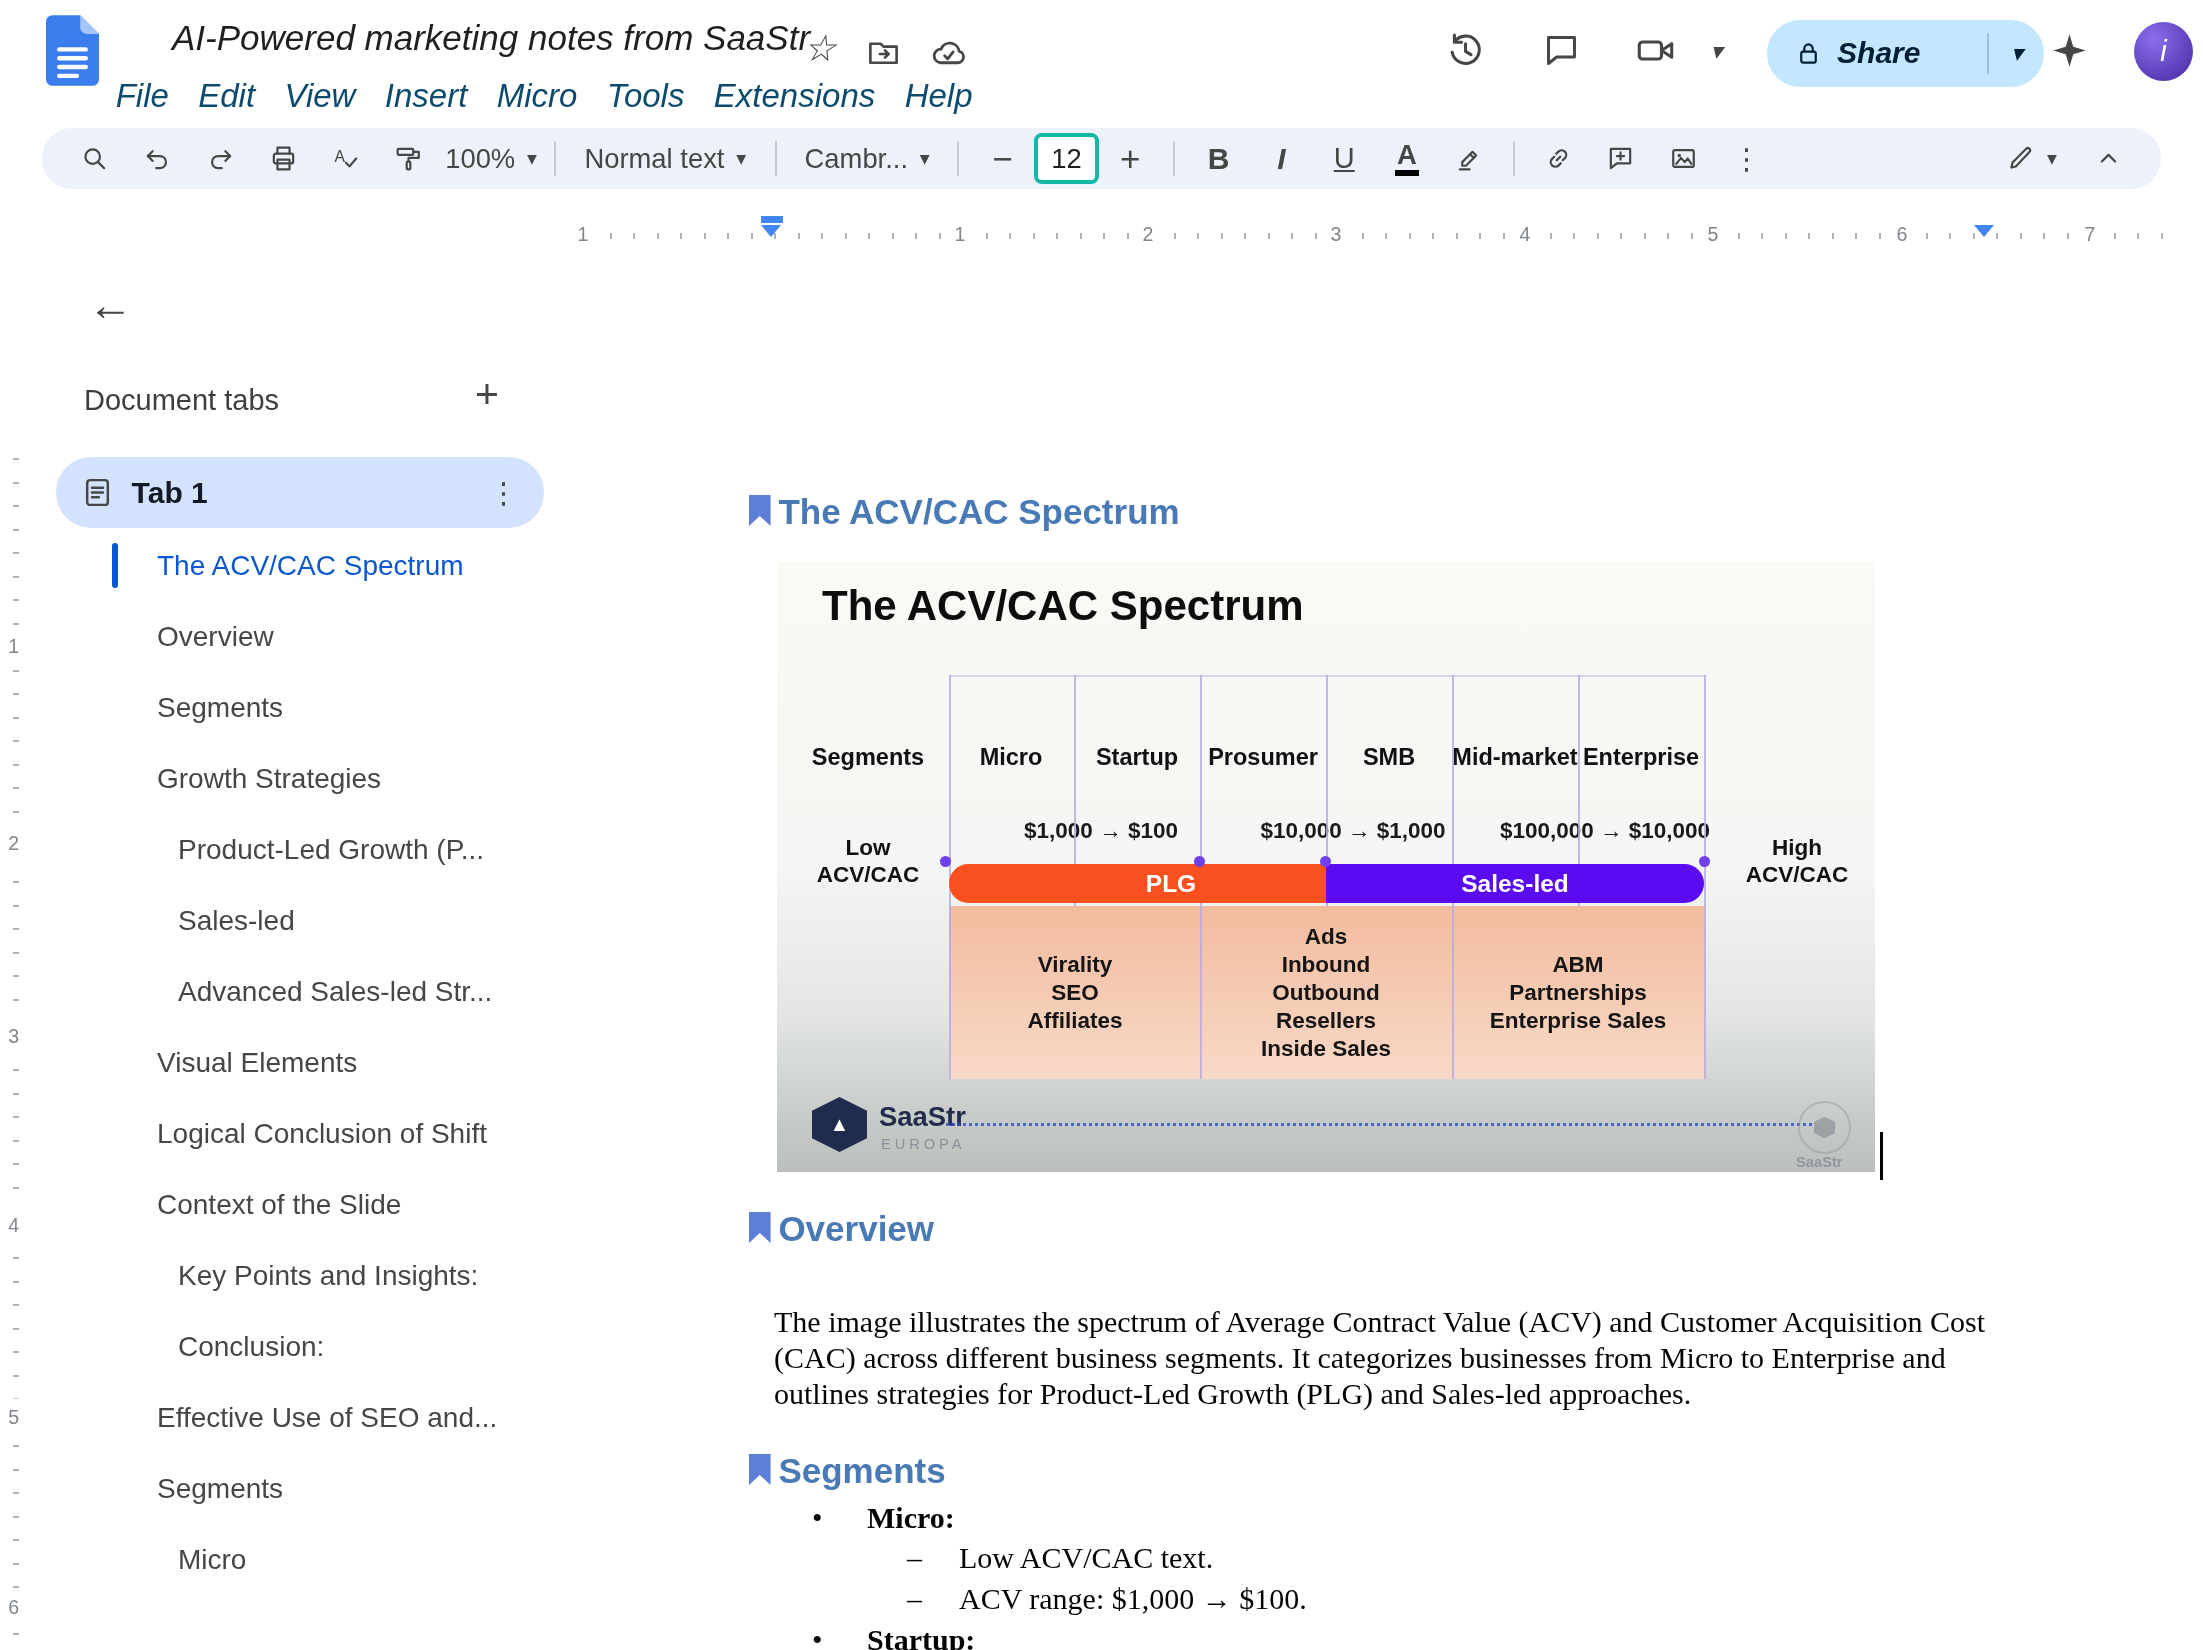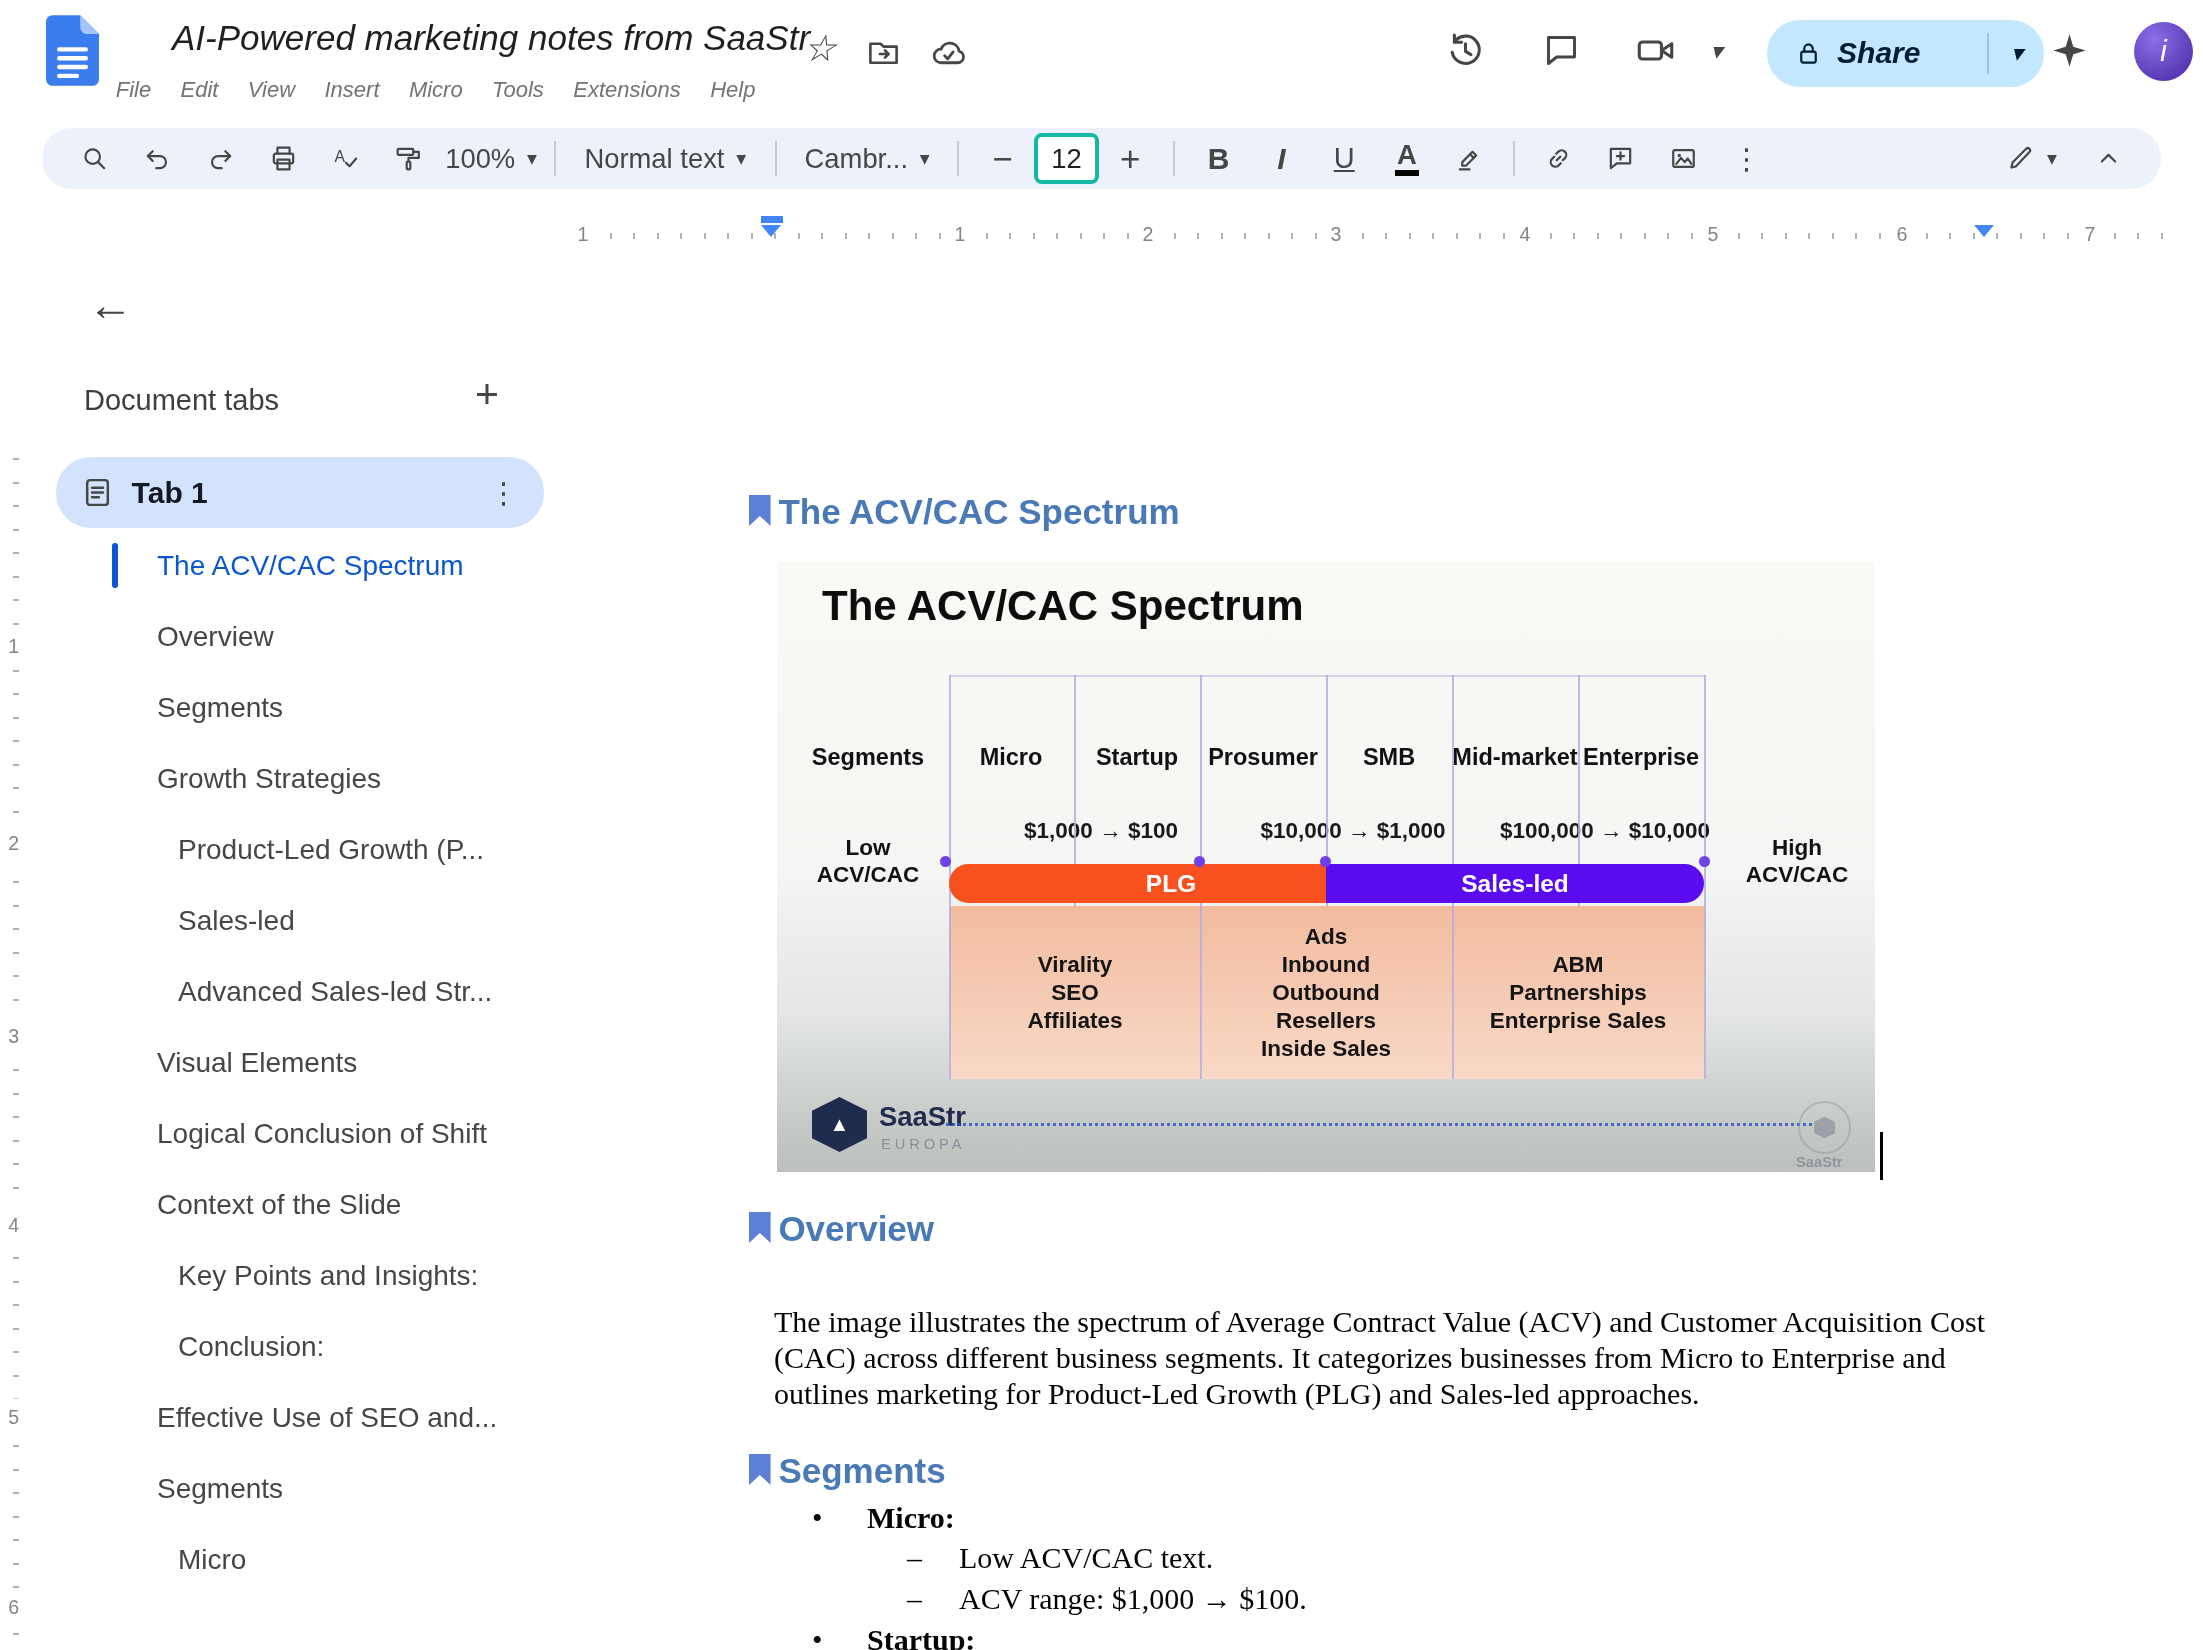--- a/index.html
+++ b/index.html
@@ -12,21 +12,21 @@
   svg{display:block;}
   .ic{stroke:#444746;fill:none;stroke-width:1.8;stroke-linecap:round;stroke-linejoin:round;}
 
   
   .header{position:absolute;left:3px;top:0;width:2203px;height:125px;background:#fff;font-style:italic;}
   .docs-logo{position:absolute;left:43px;top:13.7px;width:53px;height:73px;}
   .doc-title{position:absolute;left:169px;top:17.6px;font-size:35px;color:#1f1f1f;white-space:nowrap;}
   .t-icon{position:absolute;top:29px;color:#444746;}
   .star{left:800px;font-size:37px;line-height:39px;}
   .menu-row{position:absolute;left:98px;top:73px;display:flex;}
-  .menu-item{font-size:22px;color:#737373;padding:3.9px 14.7px;border-radius:13.7px;}
+  .menu-item{font-size:33px;color:#0c4a6e;padding:3.9px 14.7px;border-radius:13.7px;}
   .hdr-ic{position:absolute;top:27.4px;width:47px;height:47px;display:flex;align-items:center;justify-content:center;color:#444746;}
   .caret{color:#444746;font-size:23.5px;}
   .share-btn{position:absolute;left:1764px;top:19.6px;width:250px;height:67px;border-radius:33px;background:#c2e7ff;display:flex;align-items:center;padding:0 0 0 27.4px;color:#001d35;}
   .share-label{font-size:30px;font-weight:600;margin-left:13.7px;color:#001d35;}
   .share-div{width:2px;height:41px;background:rgba(0,29,53,.18);margin-left:21.6px;}
   .share-caret{width:55px;text-align:center;font-size:23.5px;color:#001d35;}
   .avatar{position:absolute;left:2131px;top:21.6px;width:59px;height:59px;border-radius:50%;
     background:radial-gradient(circle at 35% 30%,#8a6fe8,#4527a0);
     display:flex;align-items:center;justify-content:center;color:#fff;font-size:29px;}
 
@@ -468,21 +468,21 @@
         <span class="badge-in"></span>
       </span>
     <span class="badge-txt">SaaStr</span>
   </div>
 
   <div class="doc-h" style="left:163px;top:948px">
     <span class="bm"></span>
     <span class="ht">Overview</span>
   </div>
 
-  <p class="doc-p" style="top:1012px">The image illustrates the spectrum of Average Contract Value (ACV) and Customer Acquisition Cost (CAC) across different business segments. It categorizes businesses from Micro to Enterprise and outlines marketing for Product-Led Growth (PLG) and Sales-led approaches.</p>
+  <p class="doc-p" style="top:1012px">The image illustrates the spectrum of Average Contract Value (ACV) and Customer Acquisition Cost (CAC) across different business segments. It categorizes businesses from Micro to Enterprise and outlines strategies for Product-Led Growth (PLG) and Sales-led approaches.</p>
 
   <div class="doc-h" style="left:163px;top:1190px">
     <span class="bm"></span>
     <span class="ht">Segments</span>
   </div>
 
   <span class="bline" style="left:226px;top:1239px">•</span>
   <span class="bline bold" style="left:281px;top:1239px">Micro:</span>
   <span class="bline" style="left:321px;top:1279px">–</span>
   <span class="bline" style="left:373px;top:1279px">Low ACV/CAC text.</span>

